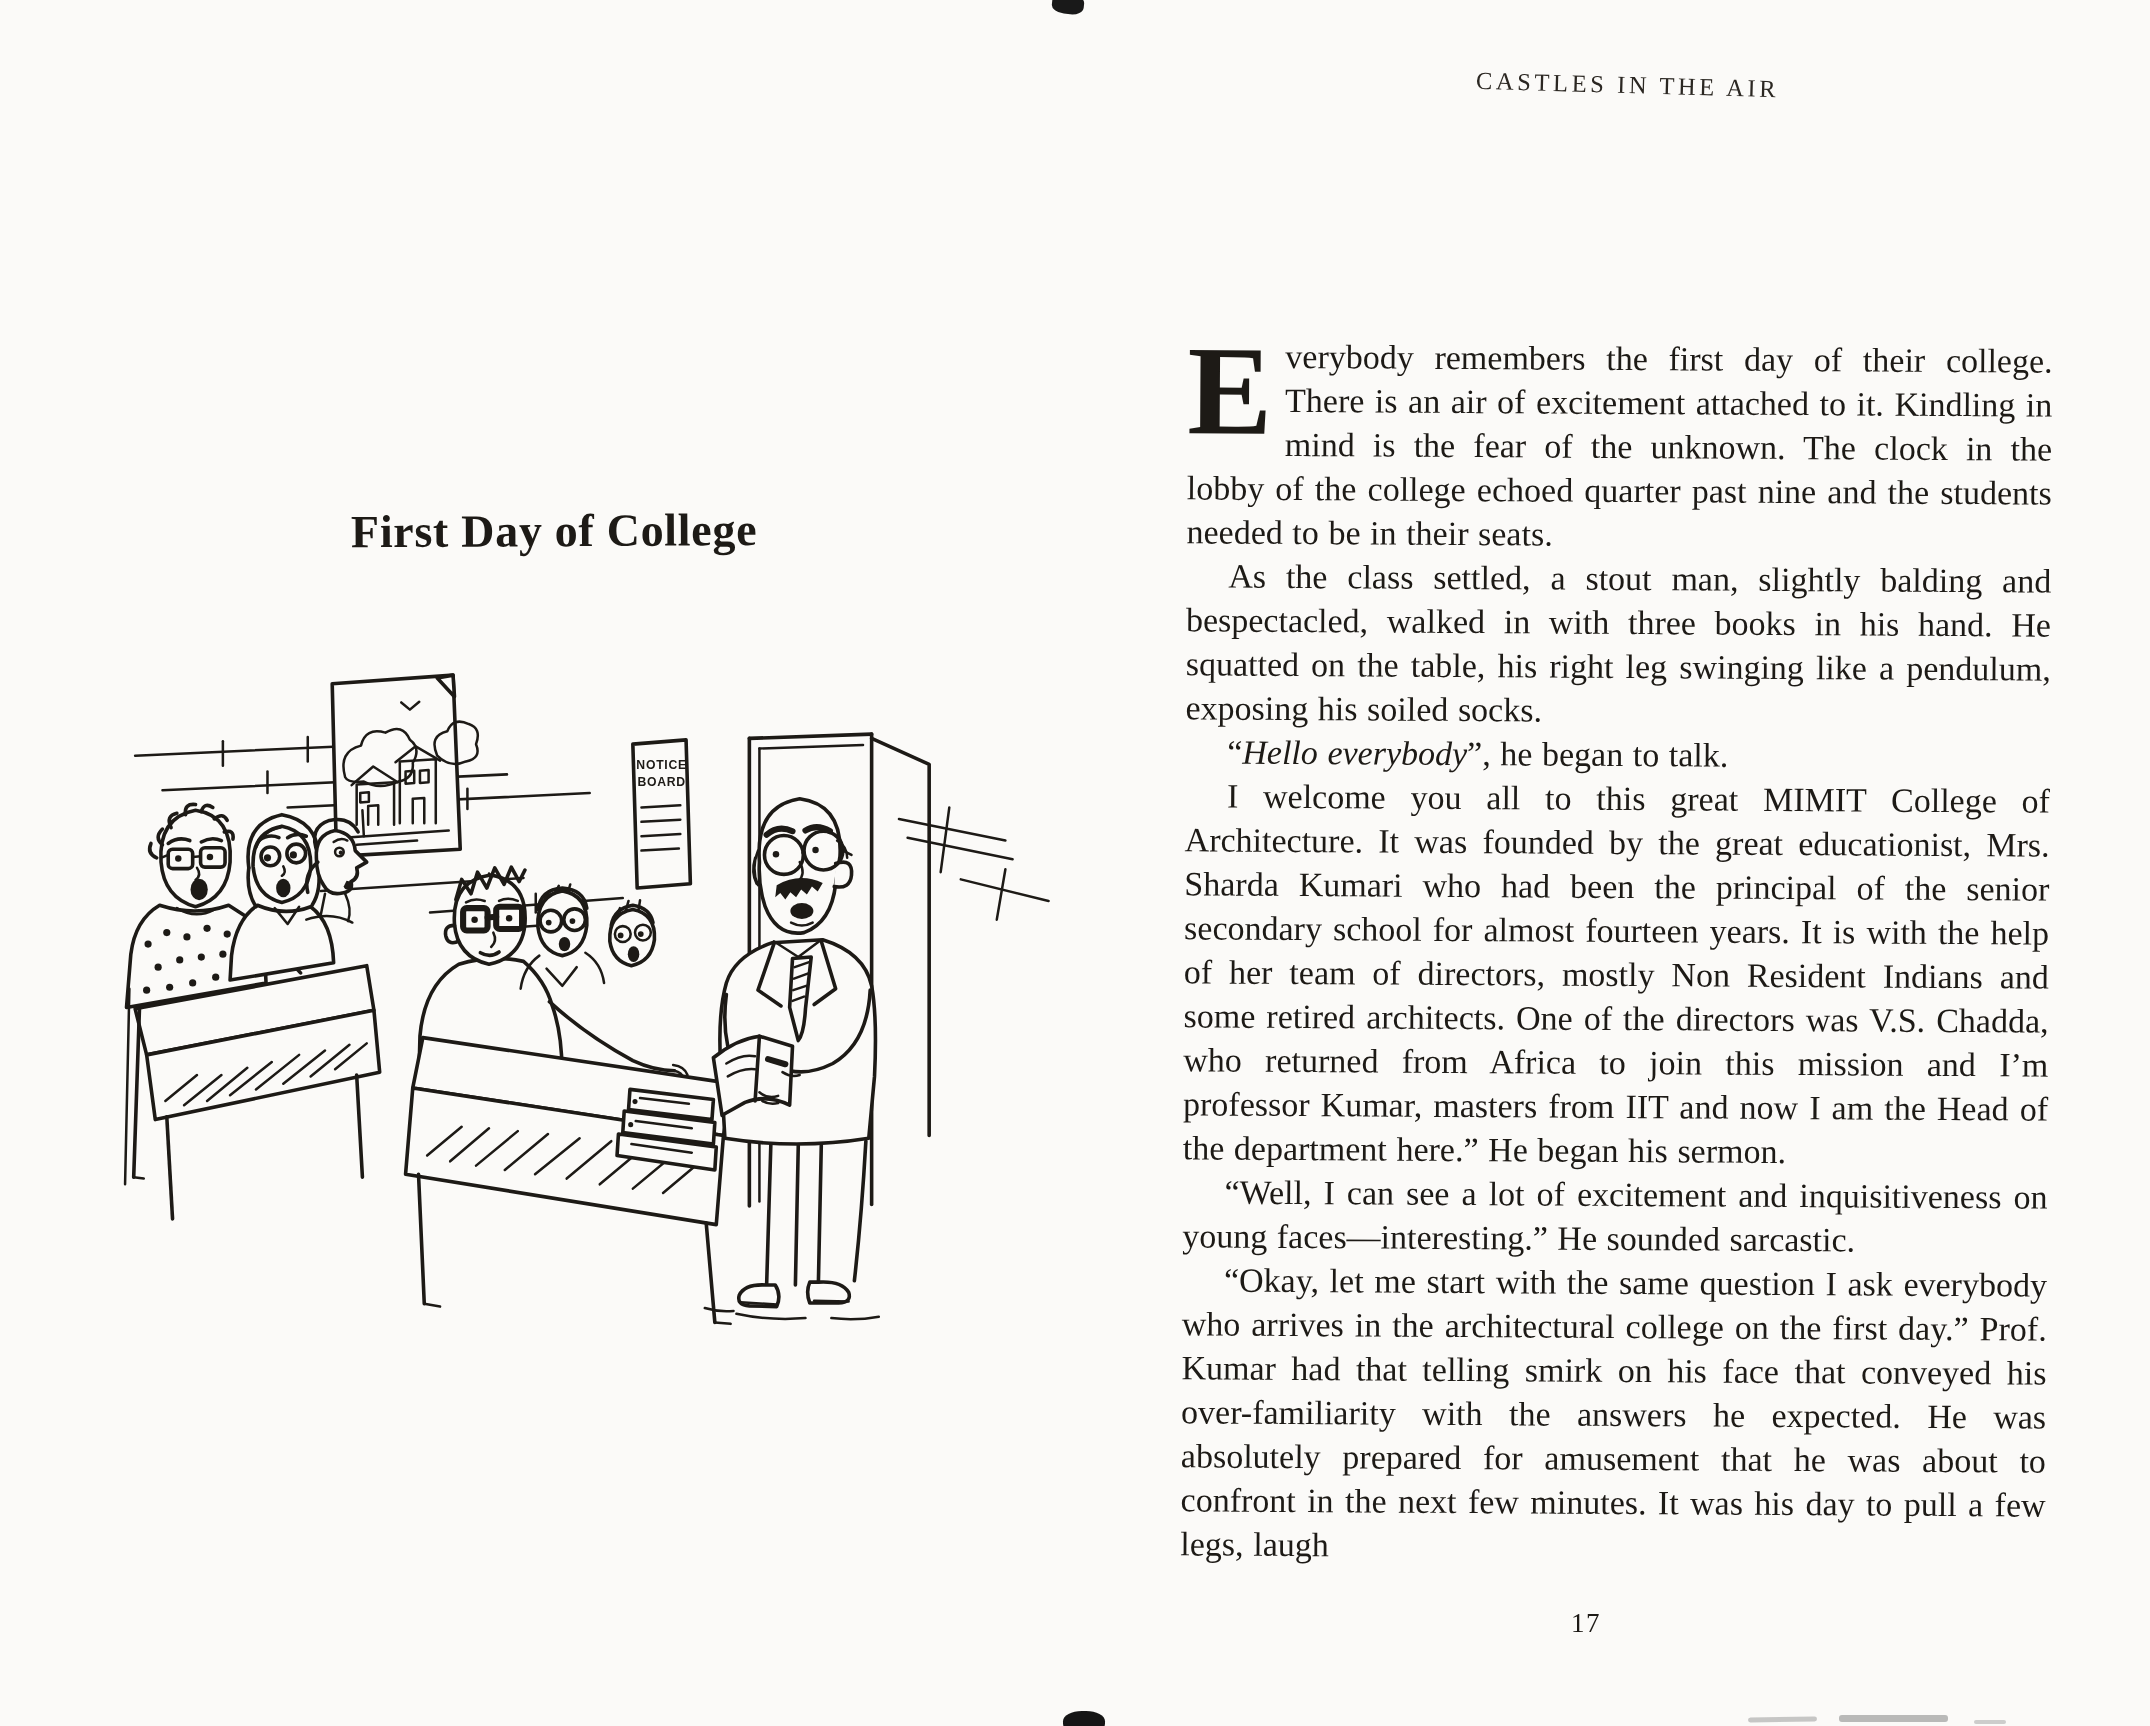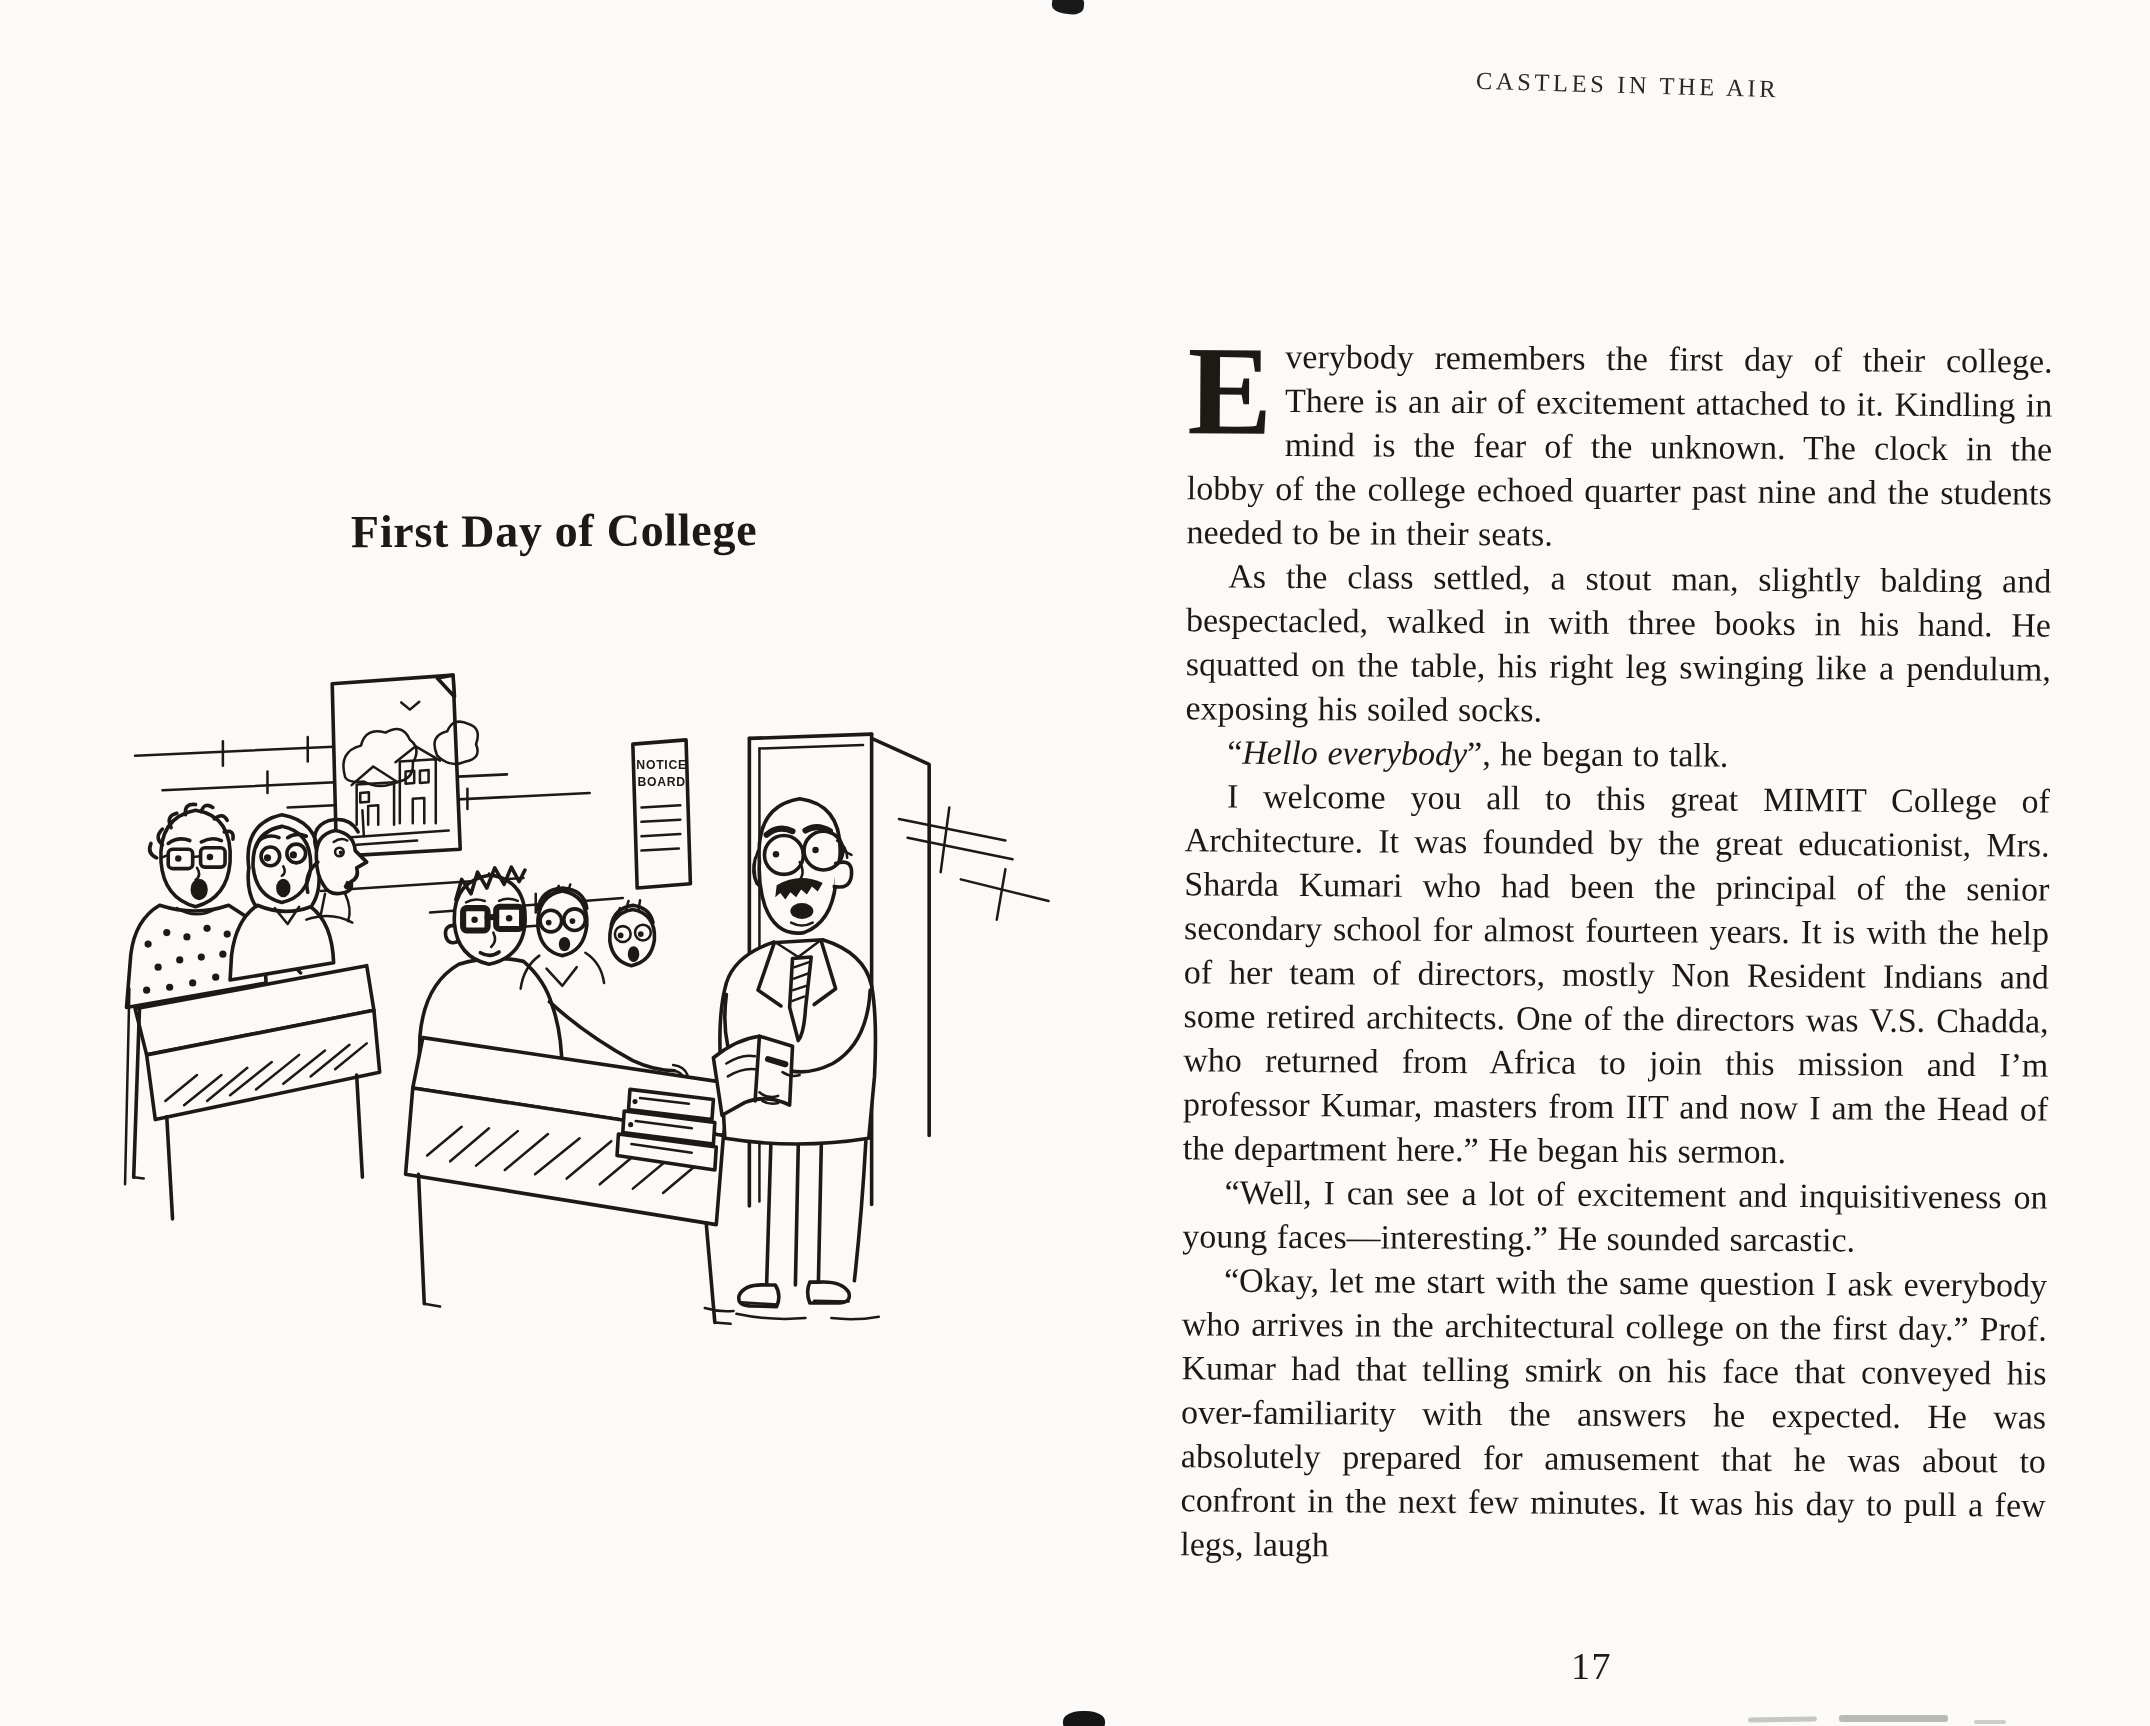--- a/index.html
+++ b/index.html
@@ -42,21 +42,21 @@
     transform:rotate(0.35deg);
   }
   .body-text p{margin:0;padding:0;}
   .body-text p.indent{text-indent:42px;}
   .dropcap{
     float:left;font-size:127px;line-height:0.82;font-weight:700;
     padding:4.3px 13px 0 0;
   }
   .it{font-style:italic;}
   .page-number{
-    position:absolute;left:1571px;top:1644px;font-size:38px;letter-spacing:1.4px;
+    position:absolute;left:1571px;top:1608px;font-size:27px;letter-spacing:1.4px;
   }
   
   .gutter-top{position:absolute;left:1052px;top:-5.8px;width:32px;height:20px;
     background:#191919;border-radius:40%;transform:rotate(6deg);}
   .gutter-bottom{position:absolute;left:1063px;top:1711px;width:42px;height:23px;
     background:#151515;border-radius:45%;}
   .smudge-a{position:absolute;left:1748px;top:1717px;width:69px;height:5px;
     background:#9a9a9a;opacity:.55;border-radius:2.9px;transform:rotate(-1deg);}
   .smudge-b{position:absolute;left:1839px;top:1715px;width:109px;height:6.5px;
     background:#8d8d8d;opacity:.6;border-radius:2.9px;}

